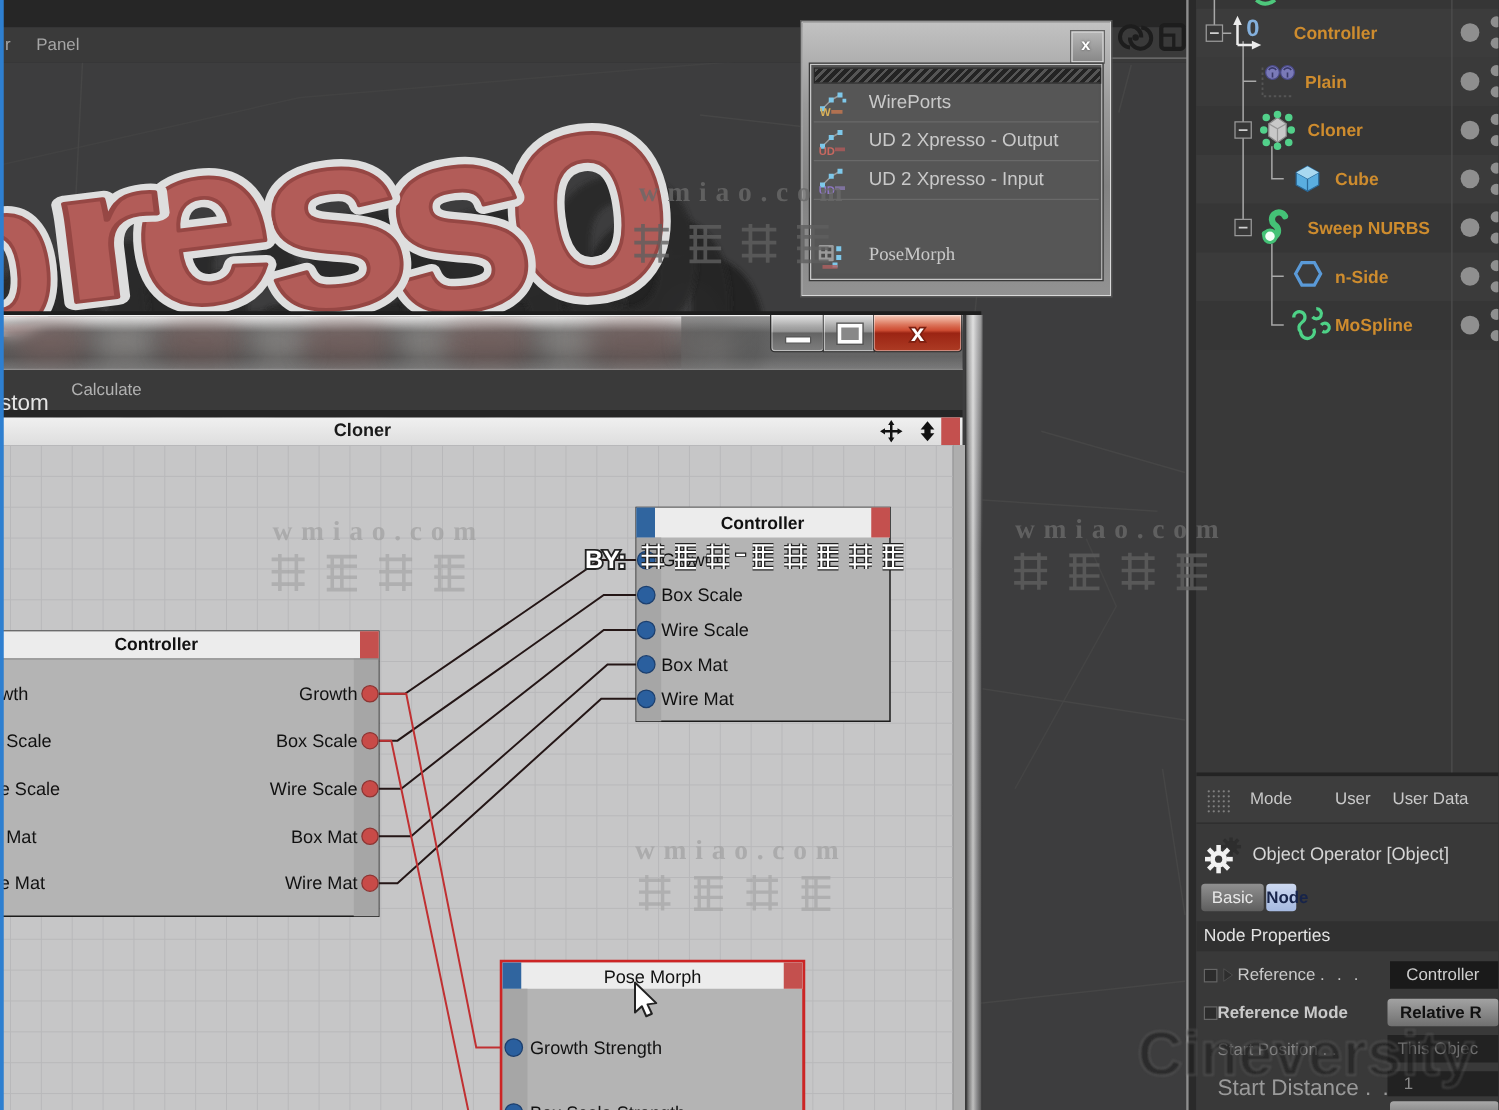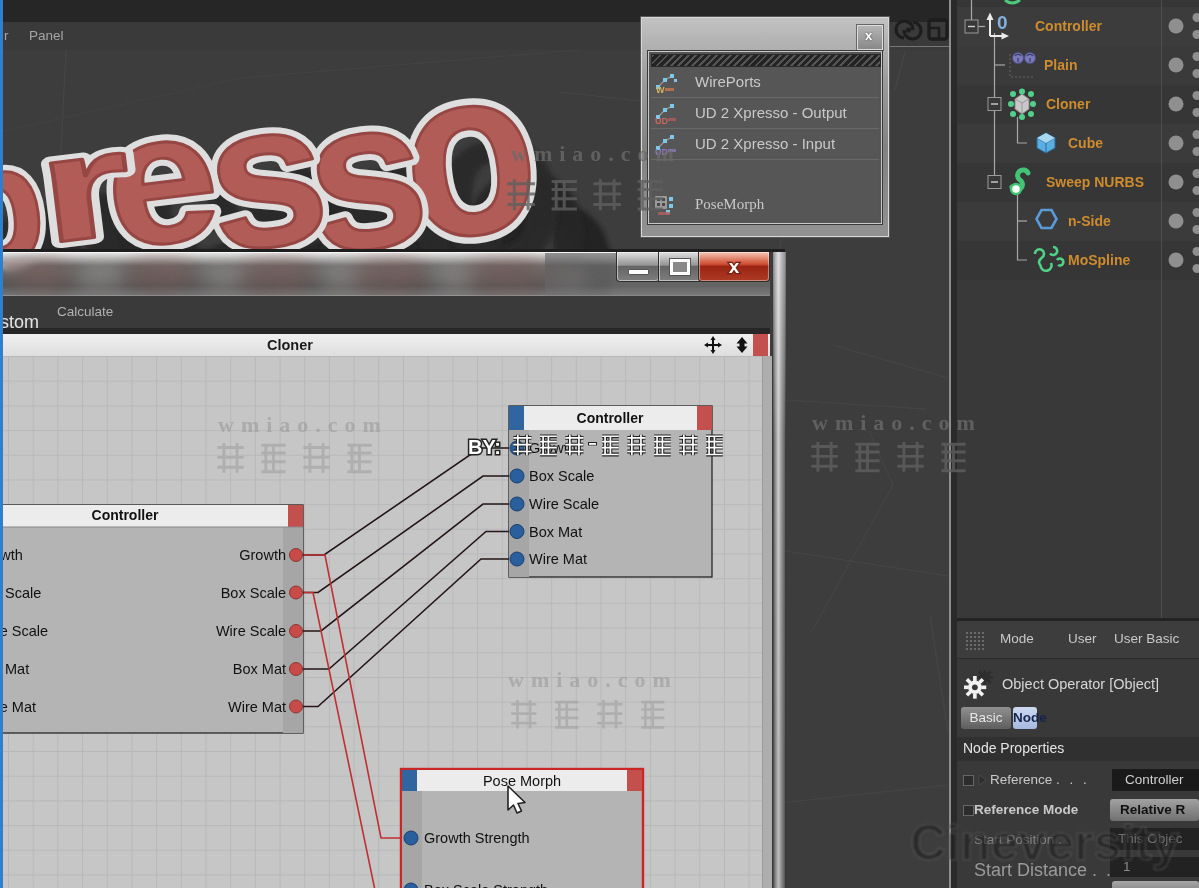--- a/index.html
+++ b/index.html
@@ -511,21 +511,21 @@
             <circle cx="18" cy="14" r="0.9"></circle>
           <circle cx="2" cy="18" r="0.9"></circle>
             <circle cx="6" cy="18" r="0.9"></circle>
             <circle cx="10" cy="18" r="0.9"></circle>
             <circle cx="14" cy="18" r="0.9"></circle>
             <circle cx="18" cy="18" r="0.9"></circle>
         </g>
       </svg>
       <span class="abs" style="left:43px;top:10px;color:#c9c9c9;font-size:13.5px;">Mode</span>
       <span class="abs" style="left:111px;top:10px;color:#c9c9c9;font-size:13.5px;">User</span>
-      <span class="abs" style="left:157px;top:10px;color:#c9c9c9;font-size:13.5px;">User Basic</span>
+      <span class="abs" style="left:157px;top:10px;color:#c9c9c9;font-size:13.5px;">User Data</span>
     </div>
     <svg class="abs" style="left:7px;top:670px" width="29" height="31" viewBox="0 0 32 34">
       <g fill="#2e2e2e">
         <circle cx="23" cy="8" r="5.5"></circle>
         <g transform="translate(23,8)">
             <rect x="-1.5" y="-9" width="3" height="4"></rect>
             <rect x="-1.5" y="5" width="3" height="4"></rect>
             <rect x="-9" y="-1.5" width="4" height="3"></rect>
             <rect x="5" y="-1.5" width="4" height="3"></rect>
         <g transform="rotate(45)">

